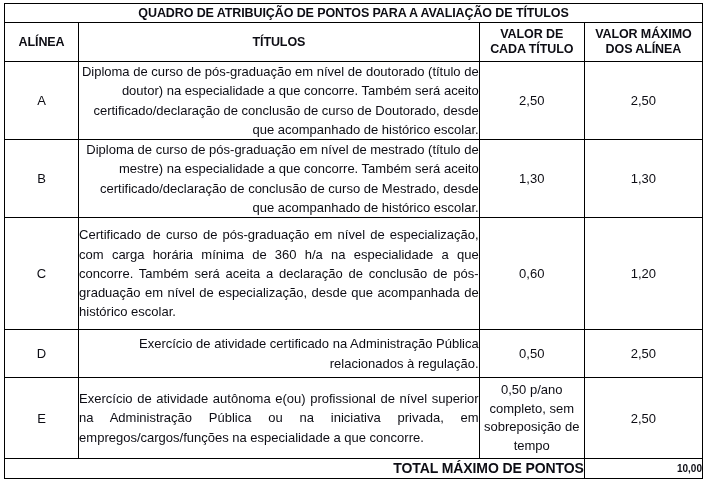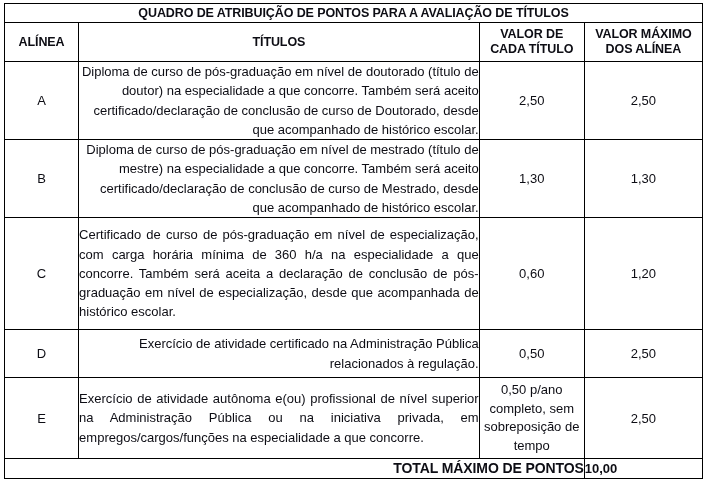--- a/index.html
+++ b/index.html
@@ -106,22 +106,23 @@
   
   .total-label {
     text-align: right;
     font-weight: bold;
     font-size: 14px;
     height: 19px;
     line-height: 19px;
     letter-spacing: -0.1px;
   }
   .total-value {
+    text-align: right;
     font-weight: bold;
-    font-size: 13px;
+    font-size: 10px;
     height: 19px;
     line-height: 19px;
     padding-right: 22px;
   }
 </style>
 </head>
 <body>
 
 <div class="sheet">
   <table class="points-table">

